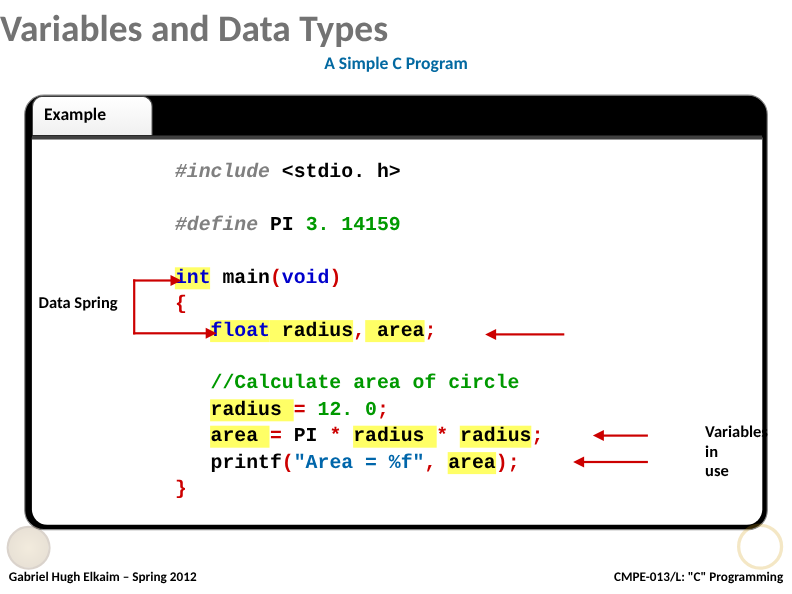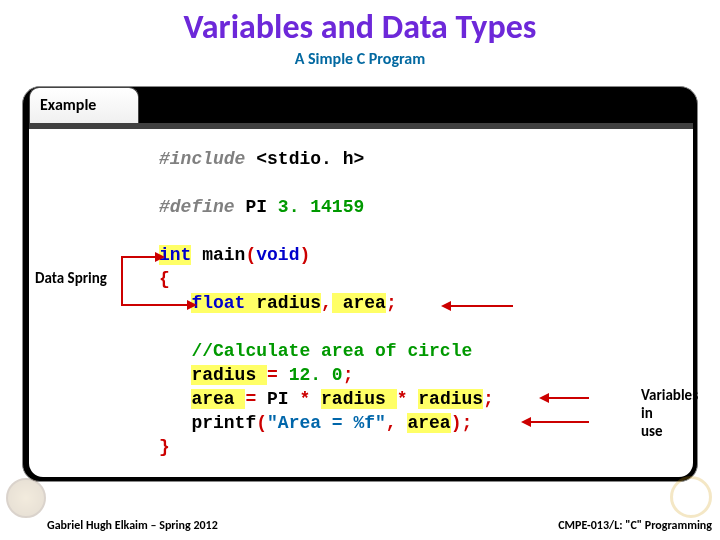--- a/index.html
+++ b/index.html
@@ -5,25 +5,25 @@
   * { box-sizing: border-box; margin: 0; padding: 0; }
   body {
     width: 720px;
     height: 540px;
     font-family: Calibri, Arial, sans-serif;
     background: #fff;
     position: relative;
     overflow: hidden;
   }
   .title {
-    text-align: center;
+    text-align: left;
     font-size: 34px;
     font-weight: 700;
     margin-top: 6px;
-    color: #6d28d9;
+    color: #737373;
   }
   .subtitle {
     text-align: center;
     font-size: 16px;
     font-weight: 700;
     margin-top: 2px;
     color: #0369a1;
   }
   .panel {
     position: absolute;
@@ -36,21 +36,21 @@
     border-radius: 18px;
   }
   .panel-inner {
     position: absolute;
     left: 6px;
     top: 36px;
     width: 664px;
     height: 354px;
     background: #fff;
     border-radius: 0 0 14px 14px;
-    border-top: 6px solid #404040;
+    border-top: 4px solid #404040;
   }
   .tab {
     position: absolute;
     left: 6px;
     top: 0;
     width: 110px;
     height: 36px;
     background: linear-gradient(#fff, #f0f0f0);
     border-radius: 10px 10px 0 0;
     border: 1px solid #444;
@@ -119,21 +119,20 @@
     border-bottom: 5px solid transparent;
     border-right: 10px solid #cc0000;
   }
   .footer-left {
     position: absolute;
     left: 8px;
     bottom: 8px;
     font-size: 12px;
     font-weight: 700;
     color: #000;
-    margin-left: 39px;
   }
   .footer-right {
     position: absolute;
     right: 8px;
     bottom: 8px;
     font-size: 12px;
     font-weight: 700;
     color: #000;
   }
   .ucsc-badge {

